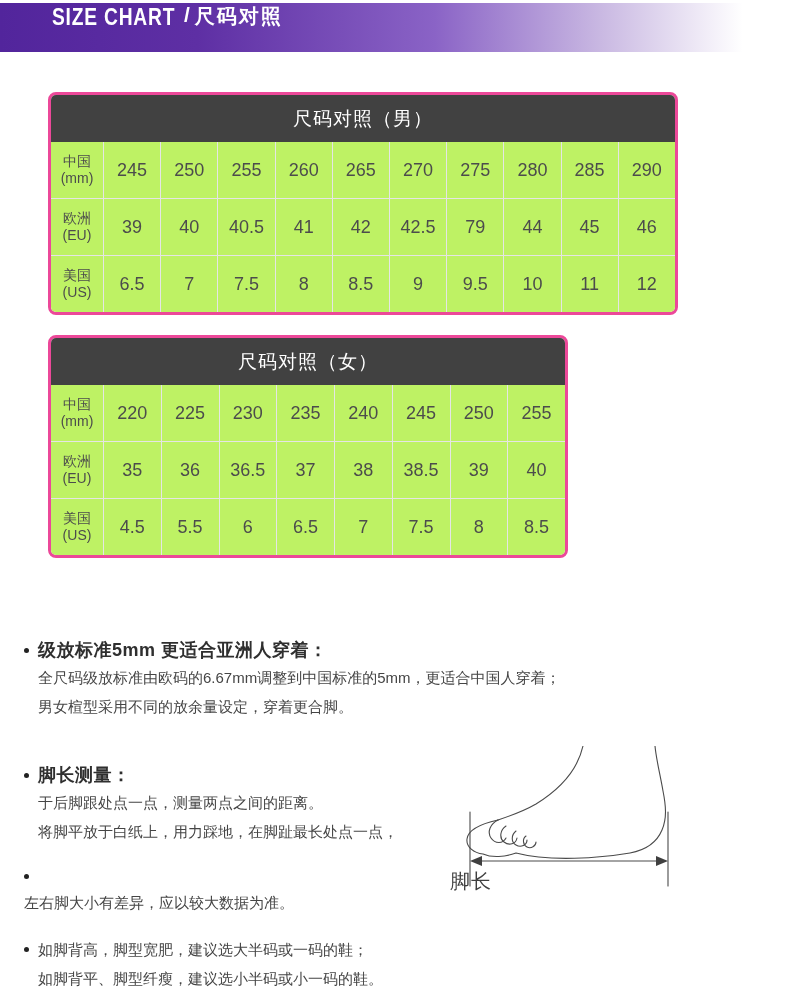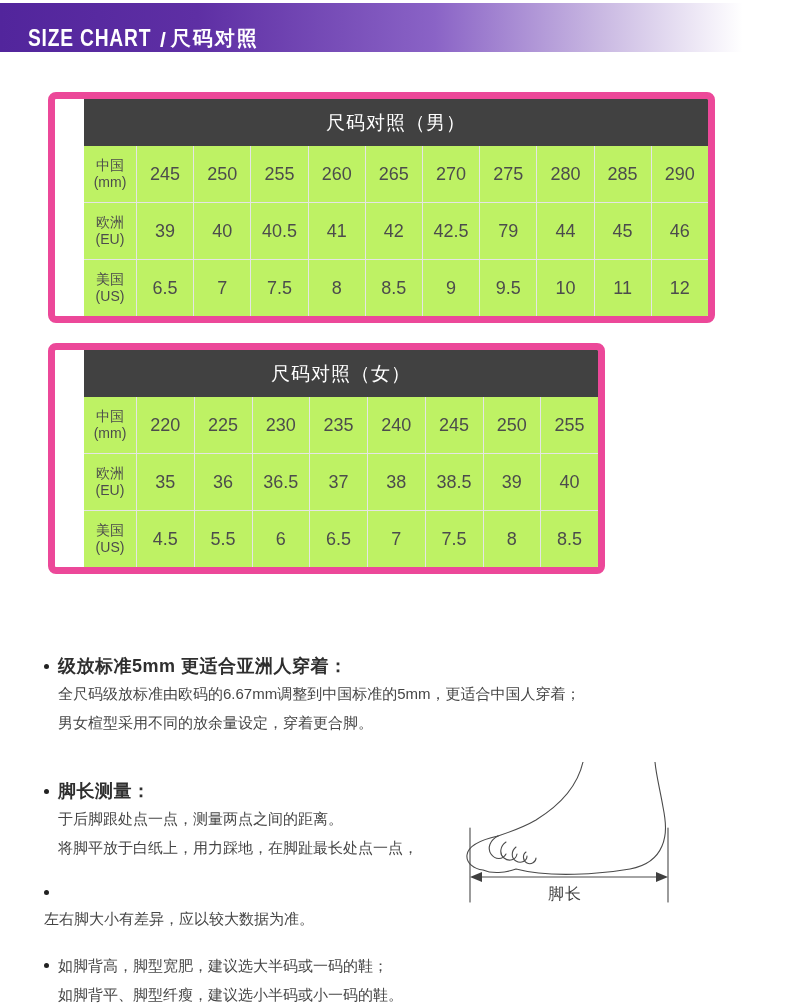--- a/index.html
+++ b/index.html
@@ -3,69 +3,69 @@
 <meta charset="utf-8">
 <style>
   html, body { margin:0; padding:0; background:#ffffff; }
   body { width:790px; height:1008px; font-family:"Liberation Sans","DejaVu Sans",sans-serif; color:#333; overflow:hidden; }
   .page { width:790px; height:1008px; position:relative; background:#fff; }
 
   
   .banner {
     margin-top:3px; height:49px; width:790px;
     background:linear-gradient(90deg,#52259c 0%,#5e2fa4 25%,#8a63c6 55%,#c9b8e2 76%,#ffffff 94%);
-    display:flex; align-items:flex-end; padding-left:28px; box-sizing:border-box;
+    display:flex; align-items:flex-start; padding-left:52px; box-sizing:border-box;
   }
   .banner-en {
     color:#fff; font-size:24px; font-weight:700; letter-spacing:1px;
     display:inline-block; transform:scaleX(0.8); transform-origin:left center; margin-right:-22px;
   }
   .banner-sep { color:#fff; font-size:21px; font-weight:700; margin:0 5px 0 0; }
   .banner-zh { color:#fff; font-size:20px; font-weight:600; letter-spacing:2px; }
 
   
   .tables { padding-left:48px; }
-  .tbl-wrap { border:7px solid #ec4899; border-radius:8px; overflow:hidden; width:fit-content; background:#fff;padding-left:29px; }
+  .tbl-wrap { border:3px solid #ec4899; border-radius:8px; overflow:hidden; width:fit-content; background:#fff; }
   .tbl-wrap.men { margin-top:40px; }
   .tbl-wrap.women { margin-top:20px; }
   table.size-table { border-collapse:separate; border-spacing:0; table-layout:fixed; }
   table.men-t { width:624px; }
   table.women-t { width:514px; }
   col.label-col { width:52px; }
   .tbl-title {
     background:#414141; color:#ffffff; height:45px; font-size:19px; font-weight:400;
     letter-spacing:1px; text-align:center; vertical-align:middle;
   }
   .size-table tbody th, .size-table tbody td {
     height:54px; text-align:center; vertical-align:middle; background:#bef264;
     font-weight:400; color:#4c4c4c;
   }
   .size-table tbody td { font-size:18px; }
   .size-table tbody th { font-size:14px; line-height:1.25; }
   .size-table tbody tr > * + * { border-left:1px solid #e5e5e5; }
   .size-table tbody tr + tr > * { border-top:1px solid #e5e5e5; }
 
   
-  .notes { position:relative; margin-top:80px; padding-left:44px; box-sizing:border-box; }
+  .notes { position:relative; margin-top:80px; padding-left:24px; box-sizing:border-box; }
   .dot { width:5px; height:5px; border-radius:50%; background:#222; flex:none; }
   .note-head { display:flex; align-items:center; gap:9px; }
   .note-head .head-text { font-size:18px; font-weight:700; color:#2f2f2f; letter-spacing:0.5px; }
   .note-body { margin:1px 0 0 14px; font-size:15px; line-height:29px; color:#454545; }
   .note-item { display:flex; gap:9px; font-size:15px; line-height:29px; color:#454545; }
   .note-item .dot { margin-top:12px; }
   .mt26 { margin-top:42px; }
   .mt16 { margin-top:16px;flex-direction:column; }
   .mt18 { margin-top:18px; }
 
   
   .foot-diagram { position:absolute; left:450px; top:108px; width:250px; height:155px; margin:0; }
   .foot-diagram svg { display:block; }
   .foot-label {
-    position:absolute; left:0; right:20px; top:122px; text-align:center;
-    font-size:16px; color:#3f3f3f; letter-spacing:1px;
+    position:absolute; left:0; right:20px; top:122px; text-align:left;
+    font-size:20px; color:#3f3f3f; letter-spacing:1px;
   }
 </style>
 </head>
 <body>
 
 <div class="page">
 
   <header class="banner">
     <span class="banner-en">SIZE CHART</span>
     <span class="banner-sep">/</span>

